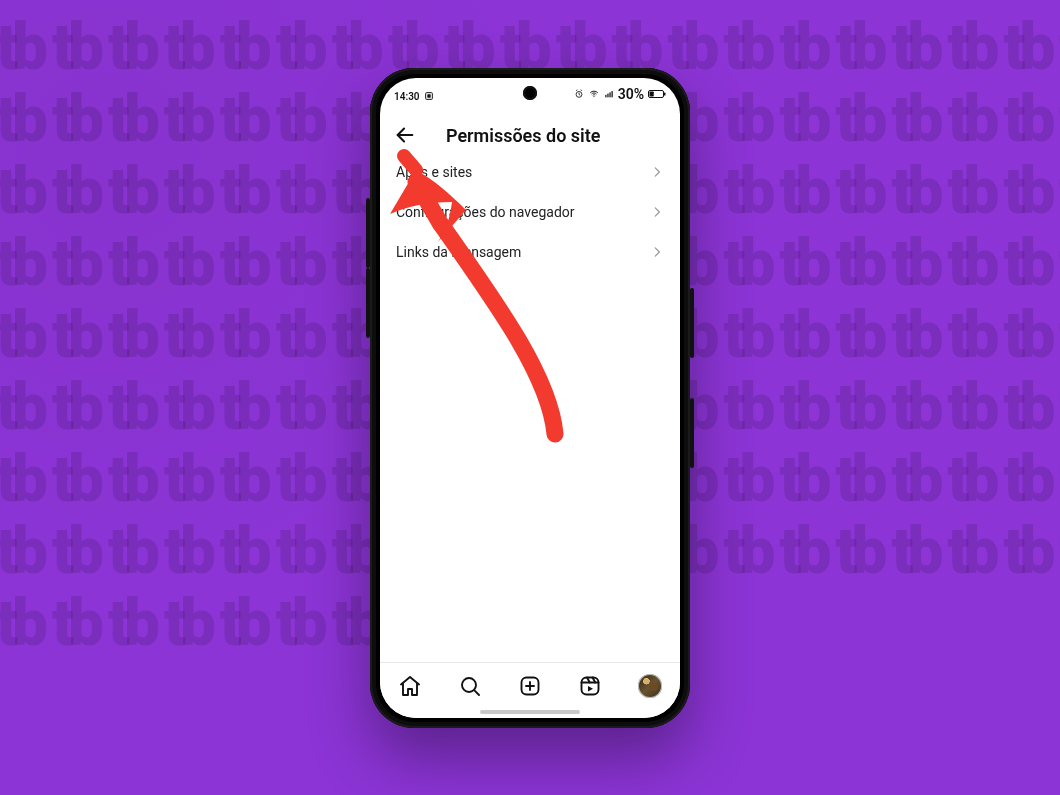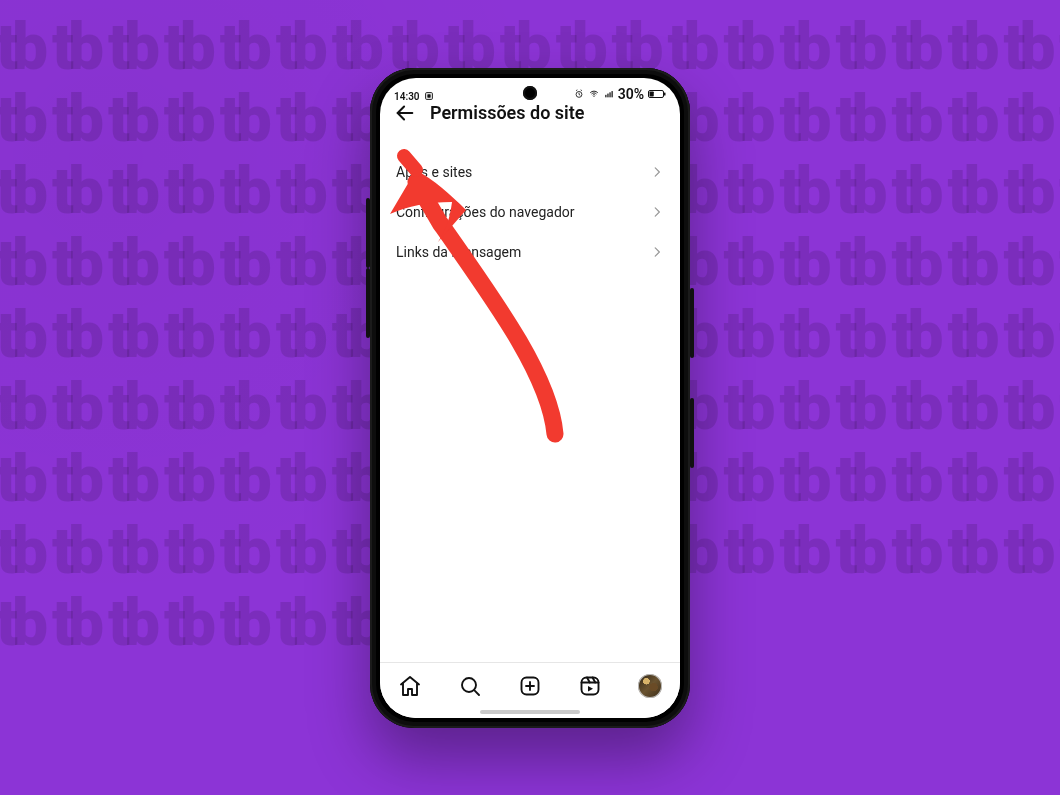--- a/index.html
+++ b/index.html
@@ -65,21 +65,21 @@
       height: 24px; padding: 4px 14px 0;
       display: flex; justify-content: space-between; align-items: flex-end;
       font-size: 10px; font-weight: 600; color: #111;
     }
     .statusbar .left, .statusbar .right { display: flex; align-items: center; gap: 4px; }
     .ic { display: inline-flex; align-items: center; justify-content: center; }
     .battery-label { font-size: 14px; }
 
     
     .header {
-      height: 44px; display: flex; align-items: flex-start; gap: 14px;
+      height: 44px; display: flex; align-items: flex-end; gap: 30px;
       padding: 0 14px;
     }
     .back-btn { width: 22px; height: 22px; display:flex;align-items:center;justify-content:center; }
     .header-title { font-size: 18px; font-weight: 600; color: #111; }
 
     
     .list { padding-top: 6px; }
     .item {
       height: 40px; padding: 0 16px;
       display: flex; align-items: center; justify-content: space-between;

